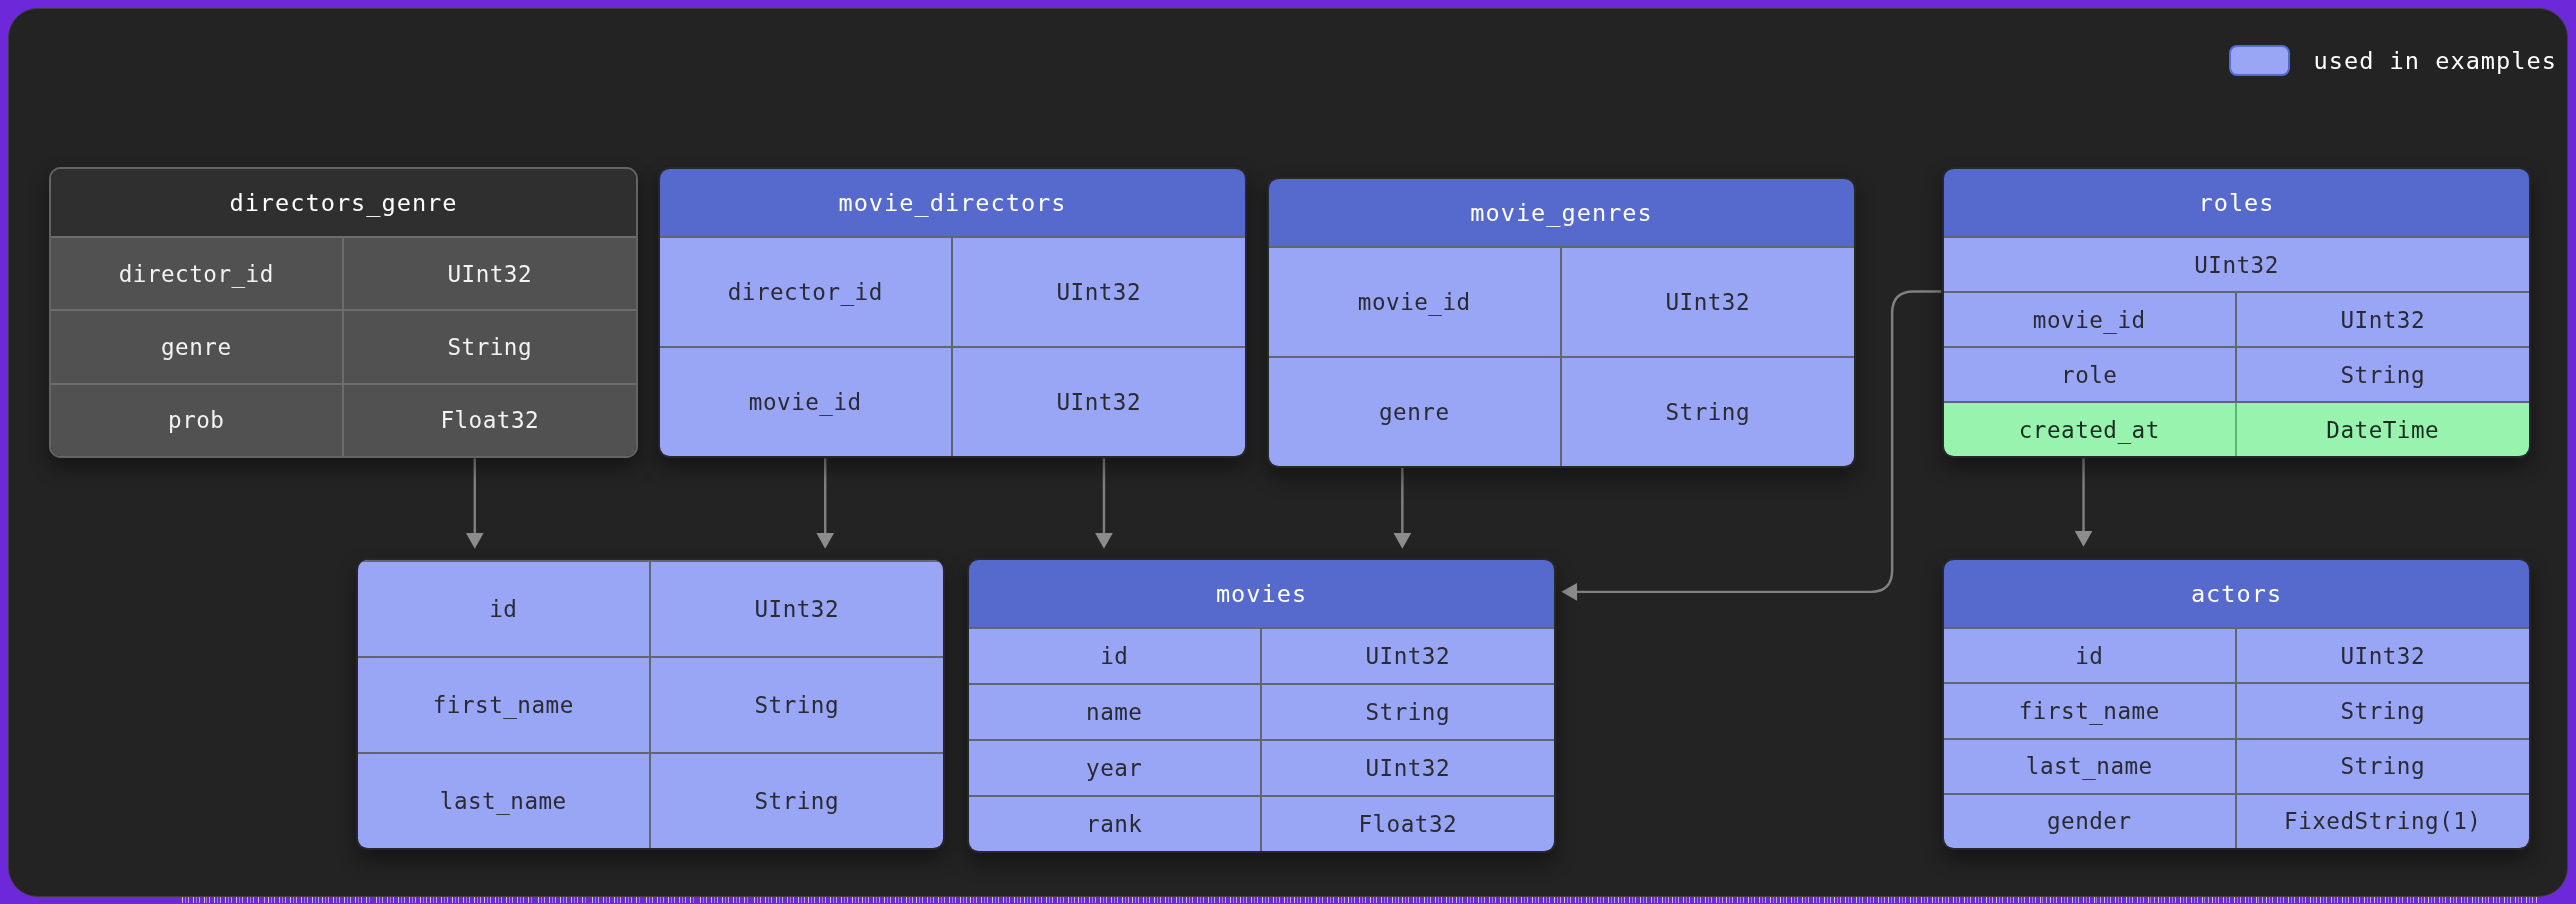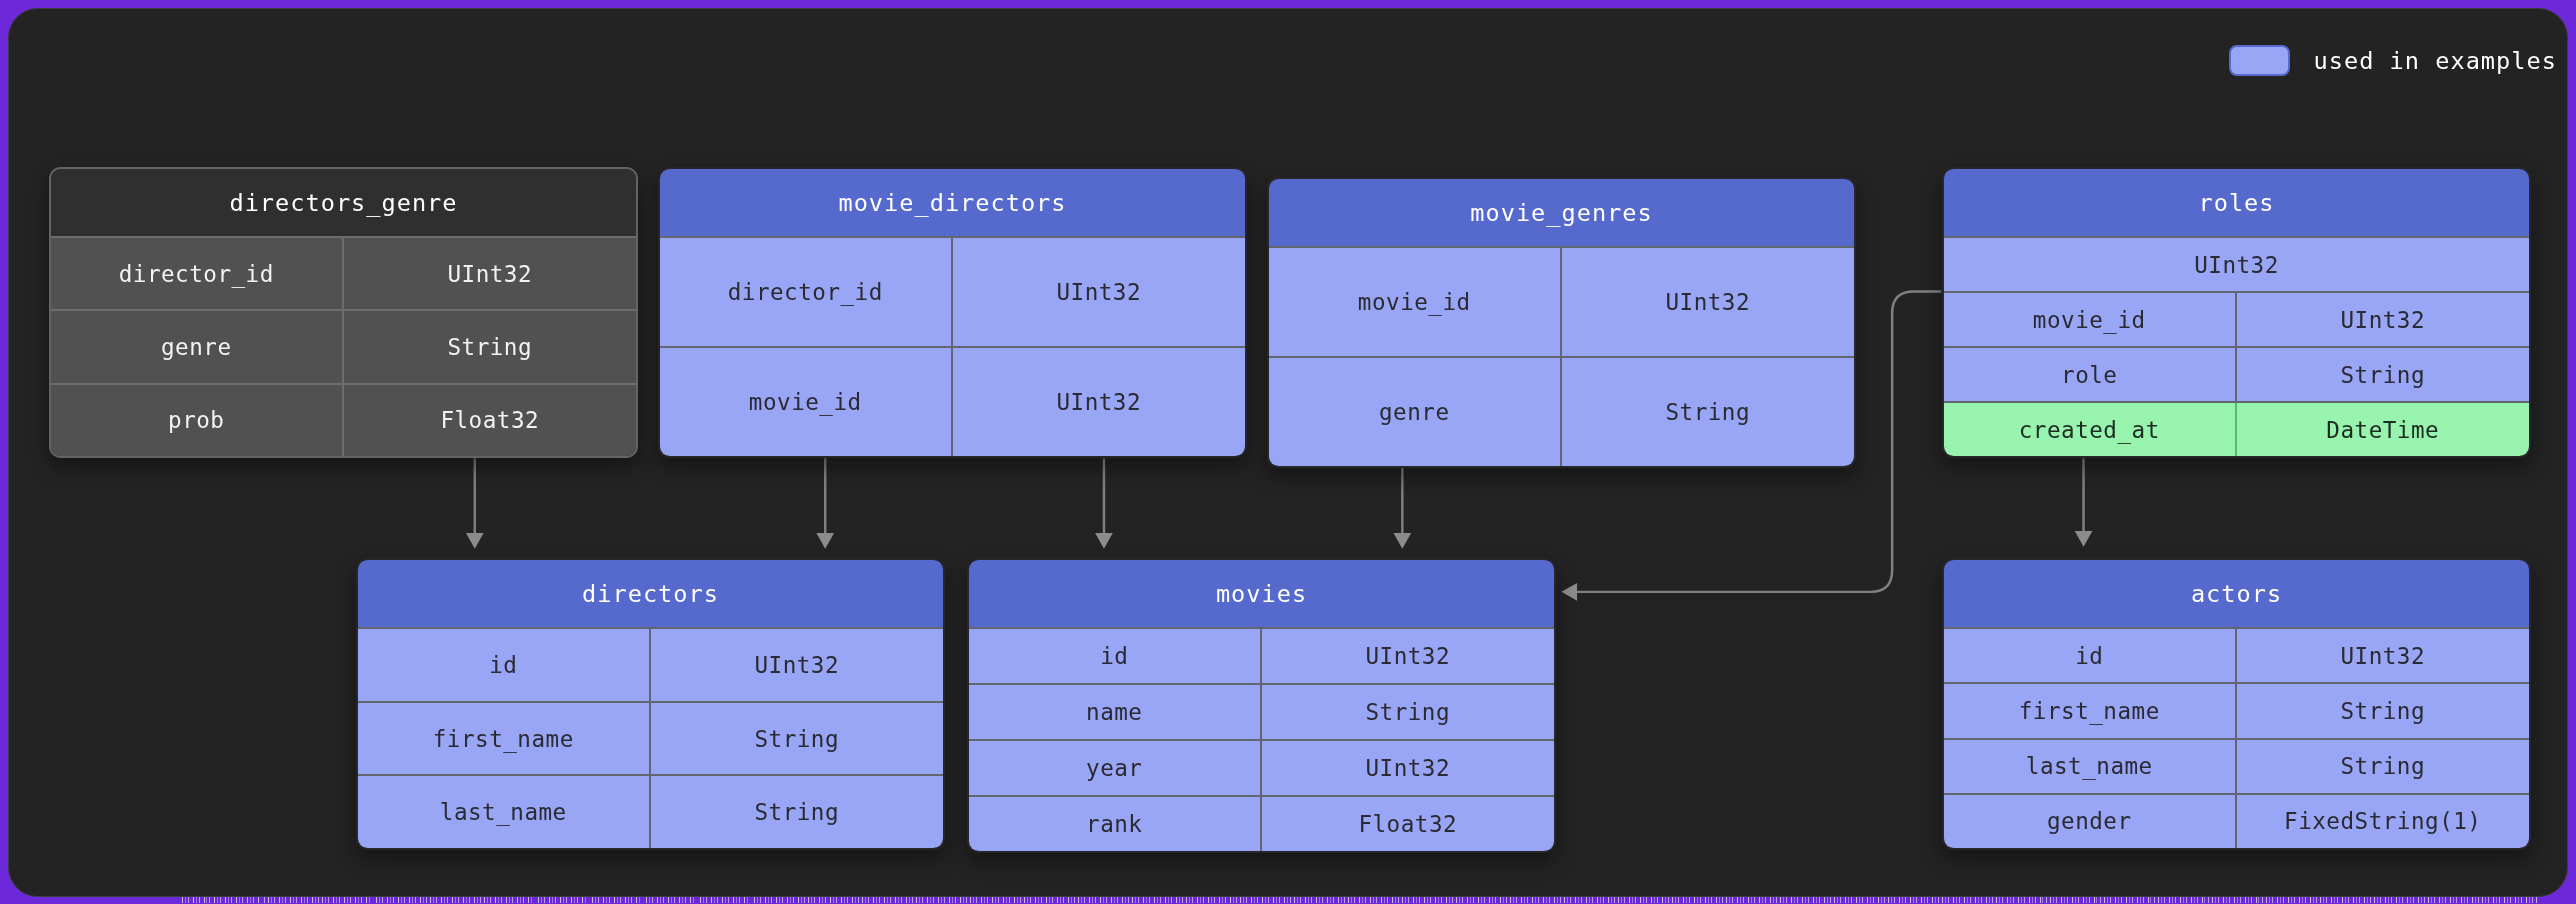--- a/index.html
+++ b/index.html
@@ -206,21 +206,20 @@
       <div class="dbtable__cell dbtable__cell--name">role</div>
       <div class="dbtable__cell">String</div>
     </div>
     <div class="dbtable__row dbtable__row--green">
       <div class="dbtable__cell dbtable__cell--name">created_at</div>
       <div class="dbtable__cell">DateTime</div>
     </div>
   </div>
 
   <div id="t-directors" class="dbtable dbtable--blue">
-    <div class="dbtable__header">directors</div>
     <div class="dbtable__row">
       <div class="dbtable__cell dbtable__cell--name">id</div>
       <div class="dbtable__cell">UInt32</div>
     </div>
     <div class="dbtable__row">
       <div class="dbtable__cell dbtable__cell--name">first_name</div>
       <div class="dbtable__cell">String</div>
     </div>
     <div class="dbtable__row">
       <div class="dbtable__cell dbtable__cell--name">last_name</div>

